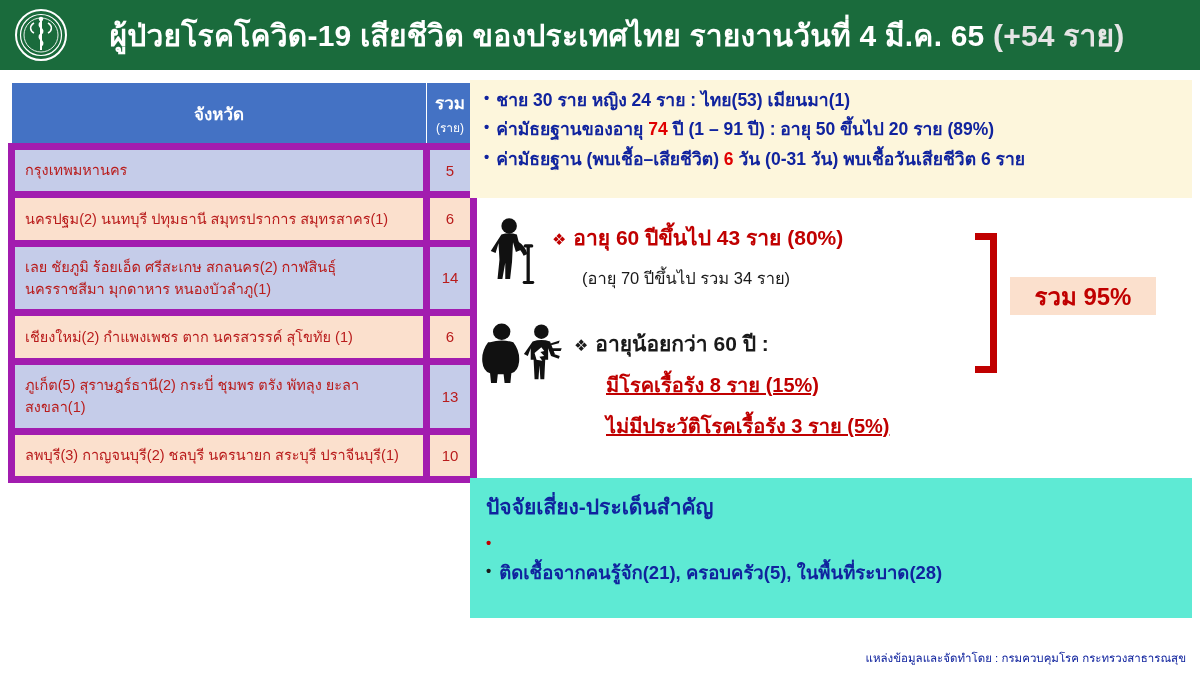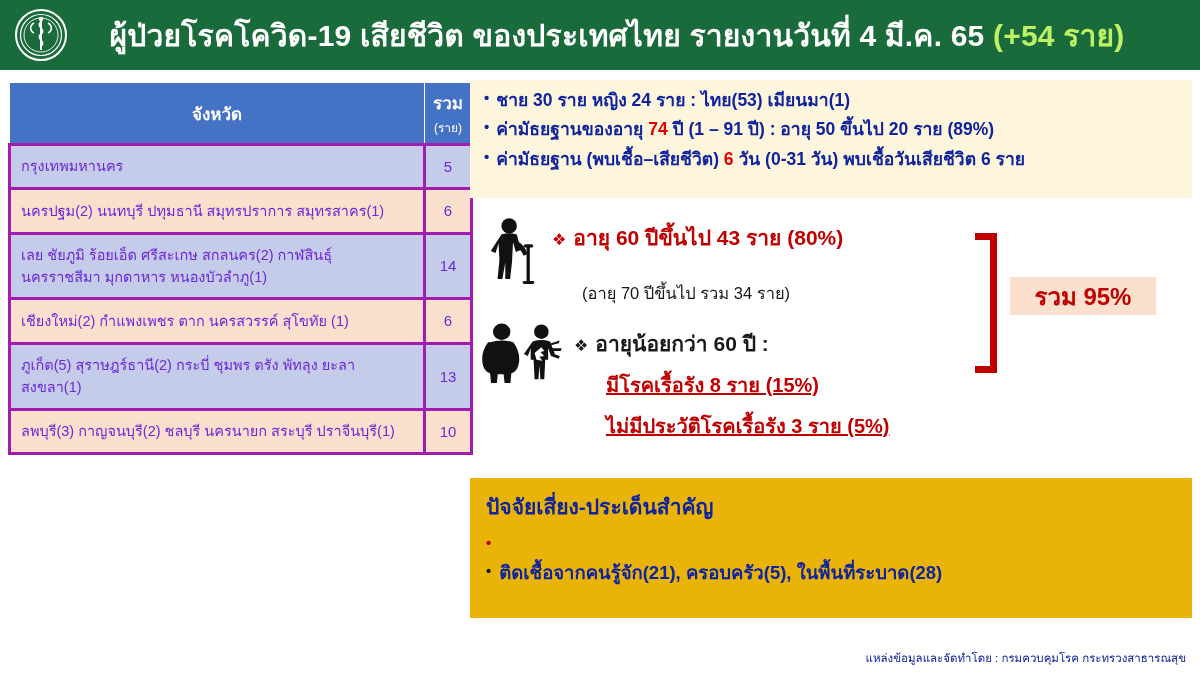--- a/index.html
+++ b/index.html
@@ -20,43 +20,43 @@
   #header-logo {
     width: 54px; height: 54px; margin-left: 14px; margin-right: 6px;
     flex: 0 0 auto;
   }
   #header-title {
     flex: 1 1 auto; text-align: center;
     color: #ffffff; font-size: 30px; font-weight: bold;
     letter-spacing: 0.2px; padding-right: 40px;
     white-space: nowrap;
   }
-  #header-title .hl { color: #bef264; }
+  #header-title .hl { color: #e5e5e5; }
 
   
   #prov-table {
     position: absolute; left: 8px; top: 82px;
     width: 462px;
     border-collapse: collapse;
     table-layout: fixed;
   }
   #prov-table col.c-name { width: 415px; }
   #prov-table col.c-num  { width: 47px;  }
   #prov-table th {
     background: #4472c4; color: #fff;
     font-size: 17px; font-weight: bold;
     text-align: center; vertical-align: middle;
     border: 1px solid #ffffff;
     padding: 6px 4px;
     height: 62px;
   }
   #prov-table th .sub { display:block; font-size: 12px; font-weight: normal; margin-top:2px; }
   #prov-table td {
-    border: 3px solid #a21caf;
-    font-size: 14.5px; color: #6d28d9;
+    border: 7px solid #a21caf;
+    font-size: 14.5px; color: #b91c1c;
     padding: 9px 10px;
     vertical-align: middle;
     line-height: 1.55;
   }
   #prov-table td.num { text-align: center; font-size: 15px; padding: 9px 2px; }
   #prov-table tr.odd  td { background: #c5cce9; }
   #prov-table tr.even td { background: #fbe0cd; }
 
   
   #summary-box {
@@ -89,21 +89,21 @@
   .pictogram { flex: 0 0 auto; margin-right: 10px; }
 
   .age-text-col { padding-top: 4px; }
   .age-head {
     color: #c00000; font-size: 21px; font-weight: bold;
     display: flex; align-items: baseline; white-space: nowrap;
   }
   .age-head .dia { margin-right: 7px; font-size: 16px; }
   .age-head.dark { color: #1a1a1a; }
   .age-sub {
-    color: #1a1a1a; font-size: 16.5px; margin-top: 26px; margin-left: 30px;
+    color: #1a1a1a; font-size: 16.5px; margin-top: 11px; margin-left: 30px;
     white-space: nowrap;
   }
   .age-item {
     color: #c00000; font-size: 20px; font-weight: bold;
     margin-top: 9px; margin-left: 32px; white-space: nowrap; text-decoration: underline;
   }
 
   
   #red-bracket {
     position: absolute; left: 975px; top: 233px;
@@ -115,21 +115,21 @@
     width: 146px; height: 38px;
     background: #fbe0cd;
     display: flex; align-items: center; justify-content: center;
     color: #c00000; font-size: 24px; font-weight: bold;
   }
 
   
   #risk-box {
     position: absolute; left: 470px; top: 478px;
     width: 722px; height: 140px;
-    background: #eab308;
+    background: #5eead4;
     padding: 12px 6px 6px 16px;
   }
   #risk-title {
     color: #10239e; font-size: 21px; font-weight: bold; margin-bottom: 10px;
   }
   .risk-line {
     display: flex; align-items: flex-start;
     font-size: 18.5px; font-weight: bold; line-height: 1.3; margin-bottom: 8px;
   }
   .risk-line .bullet { font-size: 15px; margin-right: 8px; flex: 0 0 auto; }

